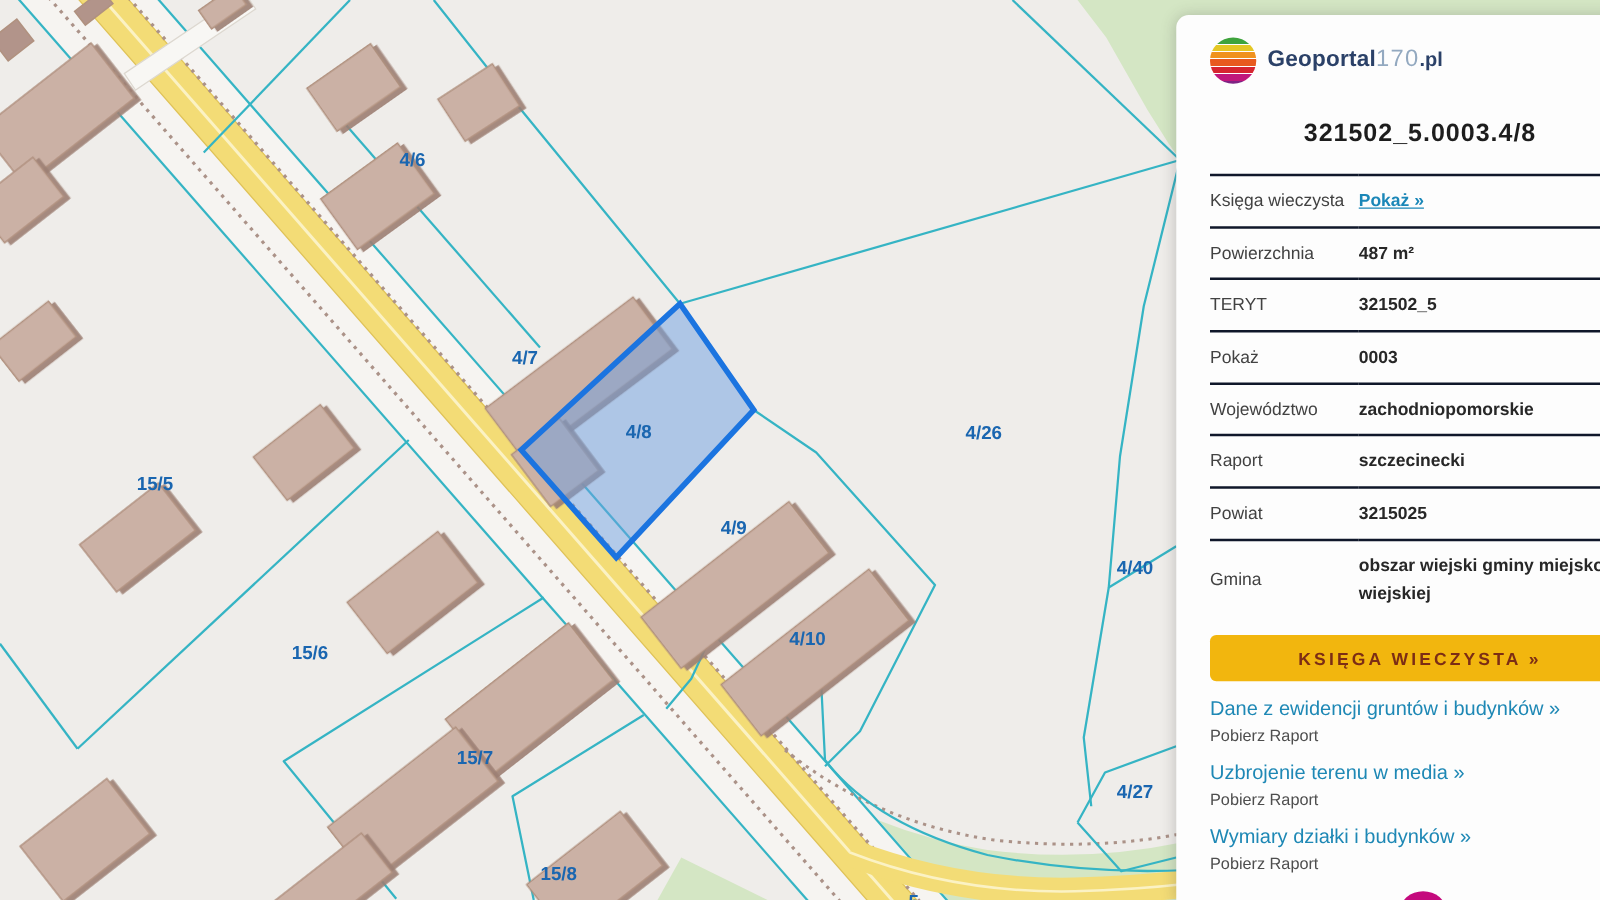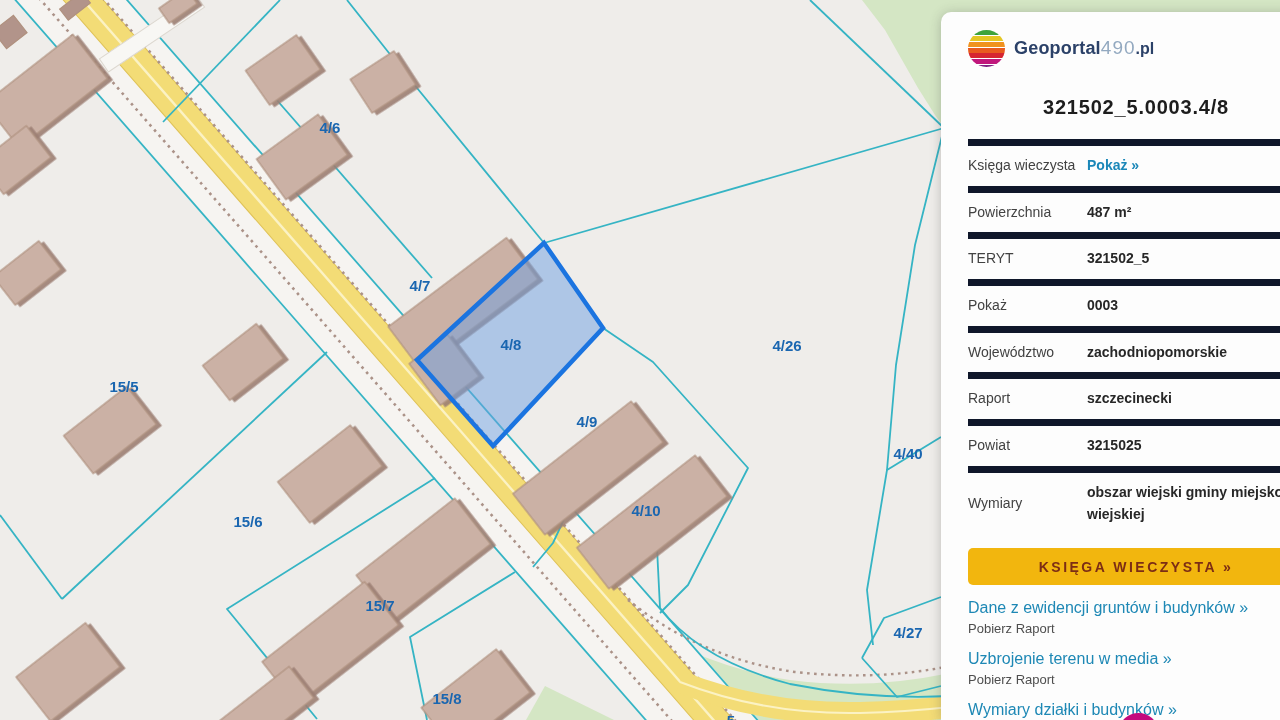--- a/index.html
+++ b/index.html
@@ -32,24 +32,24 @@
       #7e2384 95% 100%);
   }
   .brand{font-size:18px;font-weight:bold;color:#2b4168;letter-spacing:.2px}
   .brand-360{font-size:19px;font-weight:normal;color:#93a9c0;letter-spacing:1px}
   .brand-pl{font-size:16px;font-weight:bold;color:#2b4168}
   .parcel-title{
     text-align:center;font-size:20px;font-weight:600;color:#1d1d1d;
     letter-spacing:.8px;margin:27px 0 20px 0;
   }
   table.info{width:100%;border-collapse:collapse;font-size:14px}
-  table.info td{border-top:7px solid #0f172a;padding:9px 0;vertical-align:middle;line-height:1.55}
+  table.info td{border-top:2px solid #0f172a;padding:9px 0;vertical-align:middle;line-height:1.55}
   table.info td.lbl{color:#424242;width:113px;padding-right:6px}
   table.info td.val{font-weight:bold;color:#272727}
-  a.show-link{color:#1b87b8;font-weight:bold;cursor:pointer;font-size:14px}
+  a.show-link{color:#1b87b8;font-weight:bold;text-decoration:underline;cursor:pointer;font-size:14px}
   .cta{
     display:block;margin-top:14px;width:336px;height:37px;
     background:#f2b60e;border:none;border-radius:5px;
     color:#7c2d15;font-weight:bold;font-size:14px;letter-spacing:2.5px;
     font-family:"Liberation Sans",sans-serif;cursor:pointer;
   }
   .links{margin-top:6px}
   .link-item{margin-top:14px}
   .link-title{color:#1e88b5;font-size:16px;text-decoration:none;display:block;cursor:pointer}
   .link-sub{color:#4e4e4e;font-size:13px;margin-top:4px}
@@ -204,21 +204,21 @@
     <text class="parcel-label" x="731" y="726">5</text>
   </g>
 </svg>
 
 <div class="panel">
   <div class="panel-inner">
 
     <div class="logo-row">
       <span class="globe"></span>
       <span>
-        <span class="brand">Geoportal</span><span class="brand-360">490</span><span class="brand-pl">.pl</span>
+        <span class="brand">Geoportal</span><span class="brand-360">170</span><span class="brand-pl">.pl</span>
       </span>
     </div>
 
     <div class="parcel-title">321502_5.0003.4/8</div>
 
     <table class="info">
       <tbody>
           <tr>
         <td class="lbl">Księga wieczysta</td>
         <td class="val"><a class="show-link">Pokaż »</a></td>
@@ -241,21 +241,21 @@
       </tr>
       <tr>
         <td class="lbl">Raport</td>
         <td class="val">szczecinecki</td>
       </tr>
       <tr>
         <td class="lbl">Powiat</td>
         <td class="val">3215025</td>
       </tr>
       <tr>
-        <td class="lbl">Wymiary</td>
+        <td class="lbl">Gmina</td>
         <td class="val">obszar wiejski gminy miejsko-wiejskiej</td>
       </tr>
     </tbody>
       </table>
 
     <button class="cta">KSIĘGA WIECZYSTA »</button>
 
     <div class="links">
       <div class="link-item">
         <a class="link-title">Dane z ewidencji gruntów i budynków »</a>

